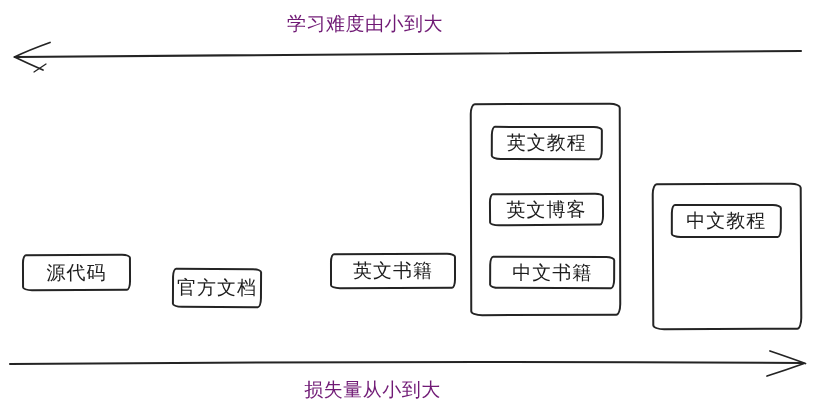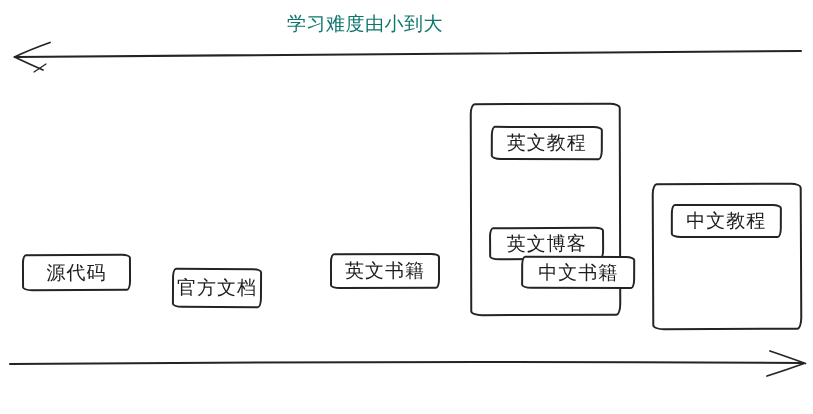--- a/index.html
+++ b/index.html
@@ -4,21 +4,21 @@
 <style>
   html, body { margin:0; padding:0; background:#ffffff; }
   .canvas {
     position:relative; width:813px; height:414px;
     background:#ffffff; overflow:hidden;
     font-family:"DejaVu Sans","Liberation Sans",sans-serif;
     color:#1f1f1f;
   }
   .axis-label {
     position:absolute; font-size:19px; letter-spacing:0.5px;
-    text-align:center; white-space:nowrap; color:#0f766e;
+    text-align:center; white-space:nowrap; color:#701a75;
   }
   .axis-label.top { left:250px; width:230px; top:11px; }
   .axis-label.bottom { left:255px; width:235px; top:377px; }
 
   .arrow-svg { position:absolute; left:0; top:0; pointer-events:none; }
 
   .sketch-box {
     position:absolute; box-sizing:border-box;
     border:2.2px solid #242424; background:#ffffff;
     display:flex; align-items:center; justify-content:center;
@@ -29,26 +29,26 @@
     position:absolute; box-sizing:border-box;
     border:2.4px solid #242424; background:#ffffff;
     border-radius:5px 11px 5px 12px / 11px 5px 12px 5px;
   }
   .r1 { transform:rotate(-0.25deg); }
   .r2 { transform:rotate(0.3deg); }
   .r3 { transform:rotate(-0.15deg); }
 
   .box-source   { left:22px;  top:254px; width:109px; height:37px; }
   .box-docs     { left:172px; top:268px; width:90px; height:40px; }
-  .box-enbooks  { left:330px; top:253px; width:110px; height:36px; }
+  .box-enbooks  { left:330px; top:253px; width:126px; height:36px; }
 
   .group-en { left:470px; top:103px; width:151px; height:213px;text-align:right; }
   .group-en .item-0 { left:19px; top:21px;  width:112px; height:34px; }
-  .group-en .item-1 { left:17px; top:88px;  width:115px; height:33px;margin-top:34px; }
-  .group-en .item-2 { left:17px; top:151px; width:114px; height:33px;margin-left:32px; }
+  .group-en .item-1 { left:17px; top:88px;  width:115px; height:33px; }
+  .group-en .item-2 { left:17px; top:151px; width:126px; height:33px; }
 
   .group-zh { left:652px; top:170px; width:150px; height:147px;margin-top:13px; }
   .group-zh .item-0 { left:17px; top:19px; width:111px; height:34px; }
   .group-zh .item-1 { left:17px; top:85px; width:111px; height:33px; }
 </style>
 </head>
 <body>
 
 <div class="canvas">
 
@@ -93,14 +93,15 @@
       <span>中文书籍</span>
     </div>
   </div>
 
   <div class="sketch-group group-zh r1">
     <div class="sketch-box item-0 r2">
       <span>中文教程</span>
     </div>
   </div>
 
+  <div class="axis-label bottom">损失量从小到大</div>
 
 </div>
 
 </body></html>

